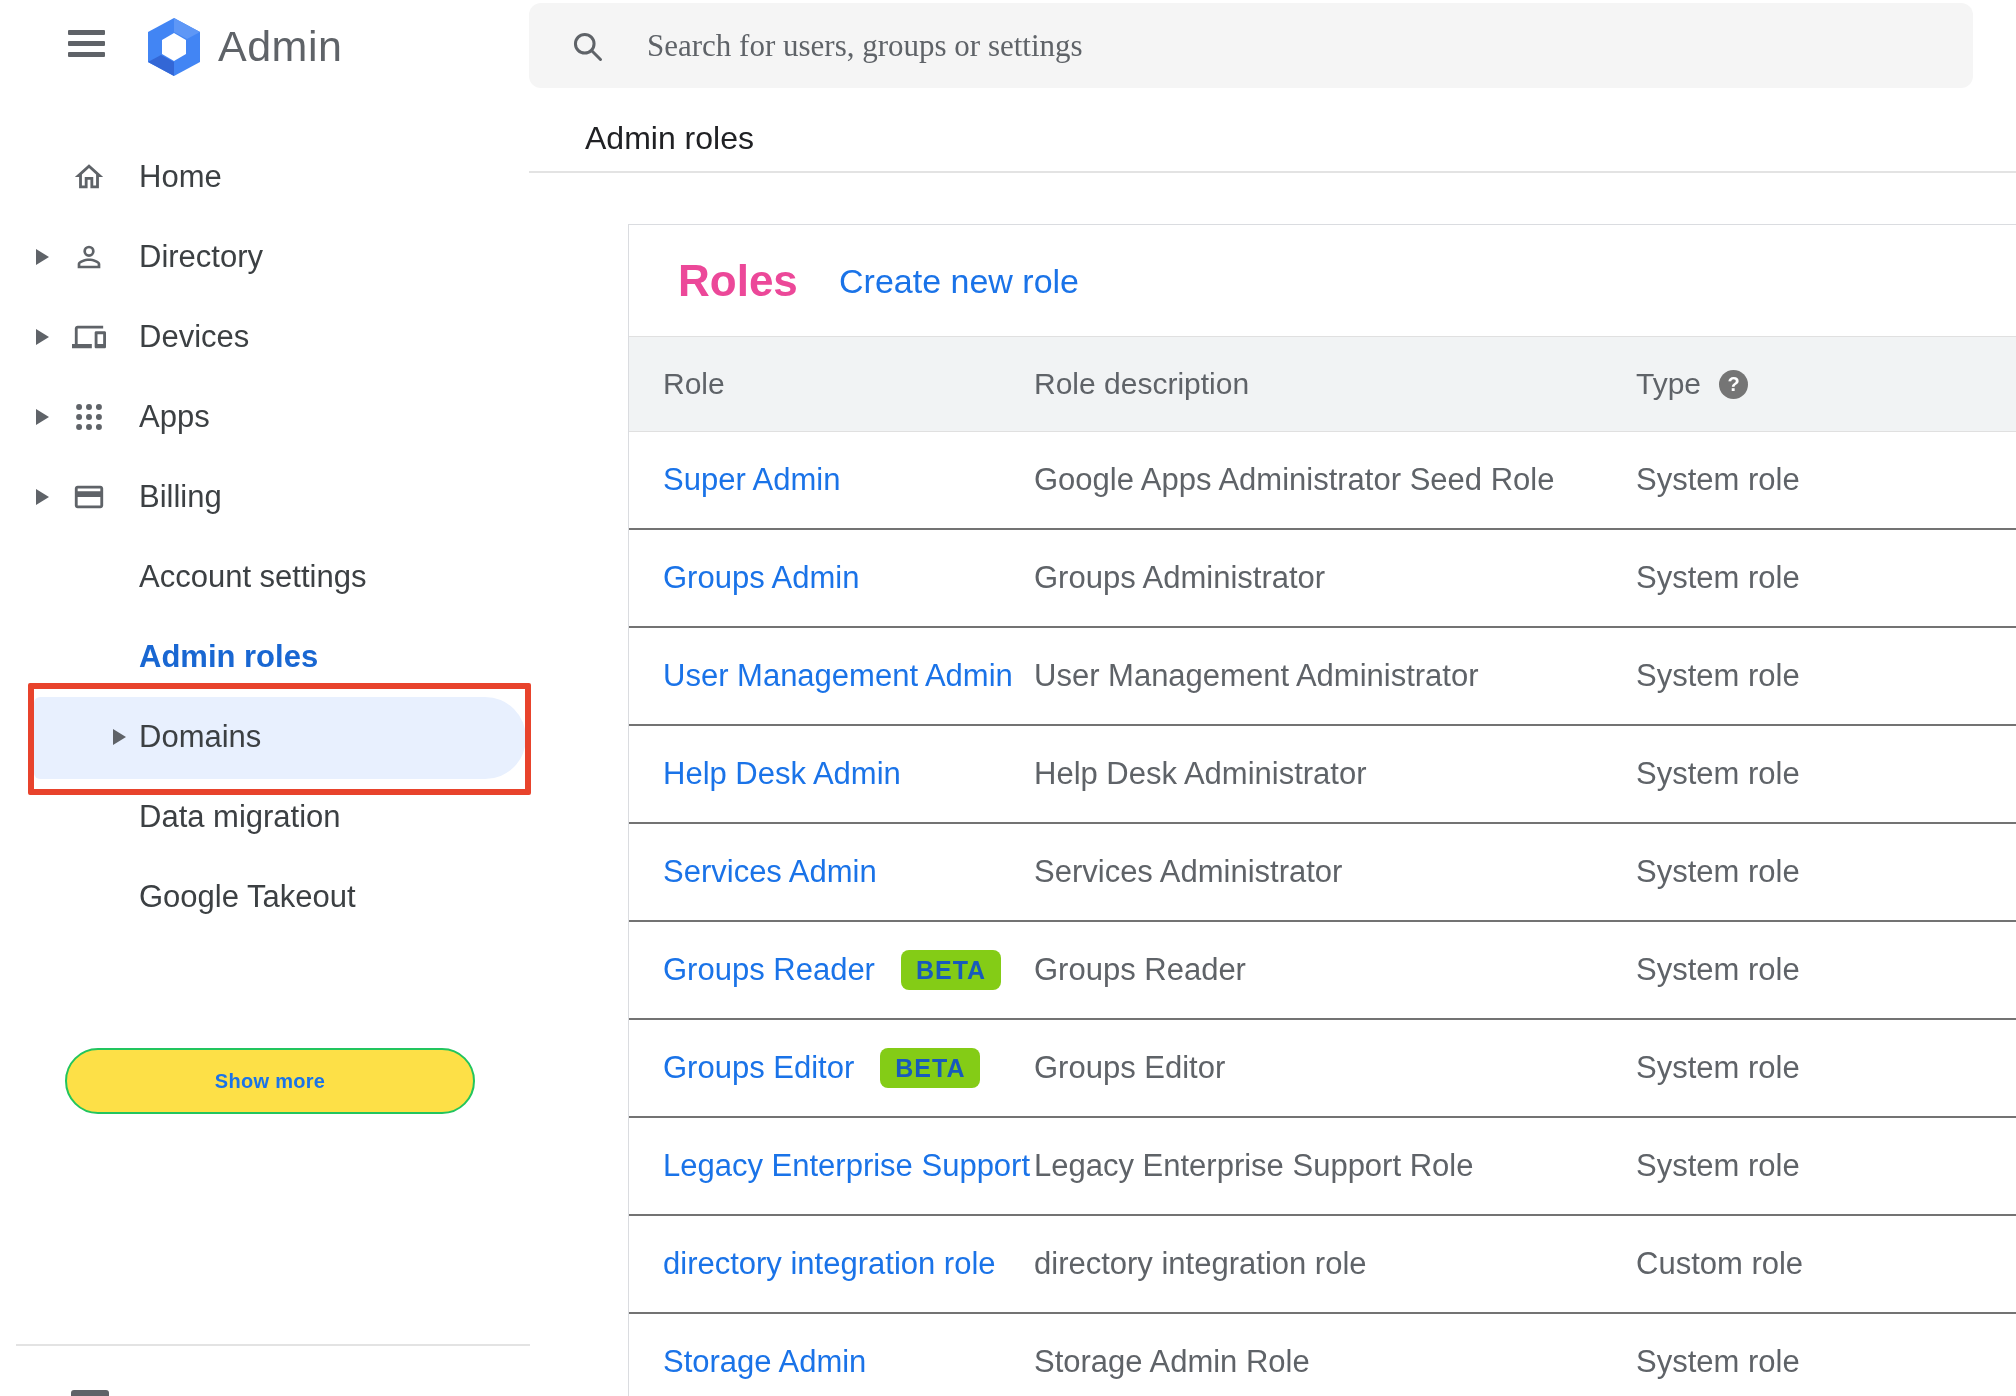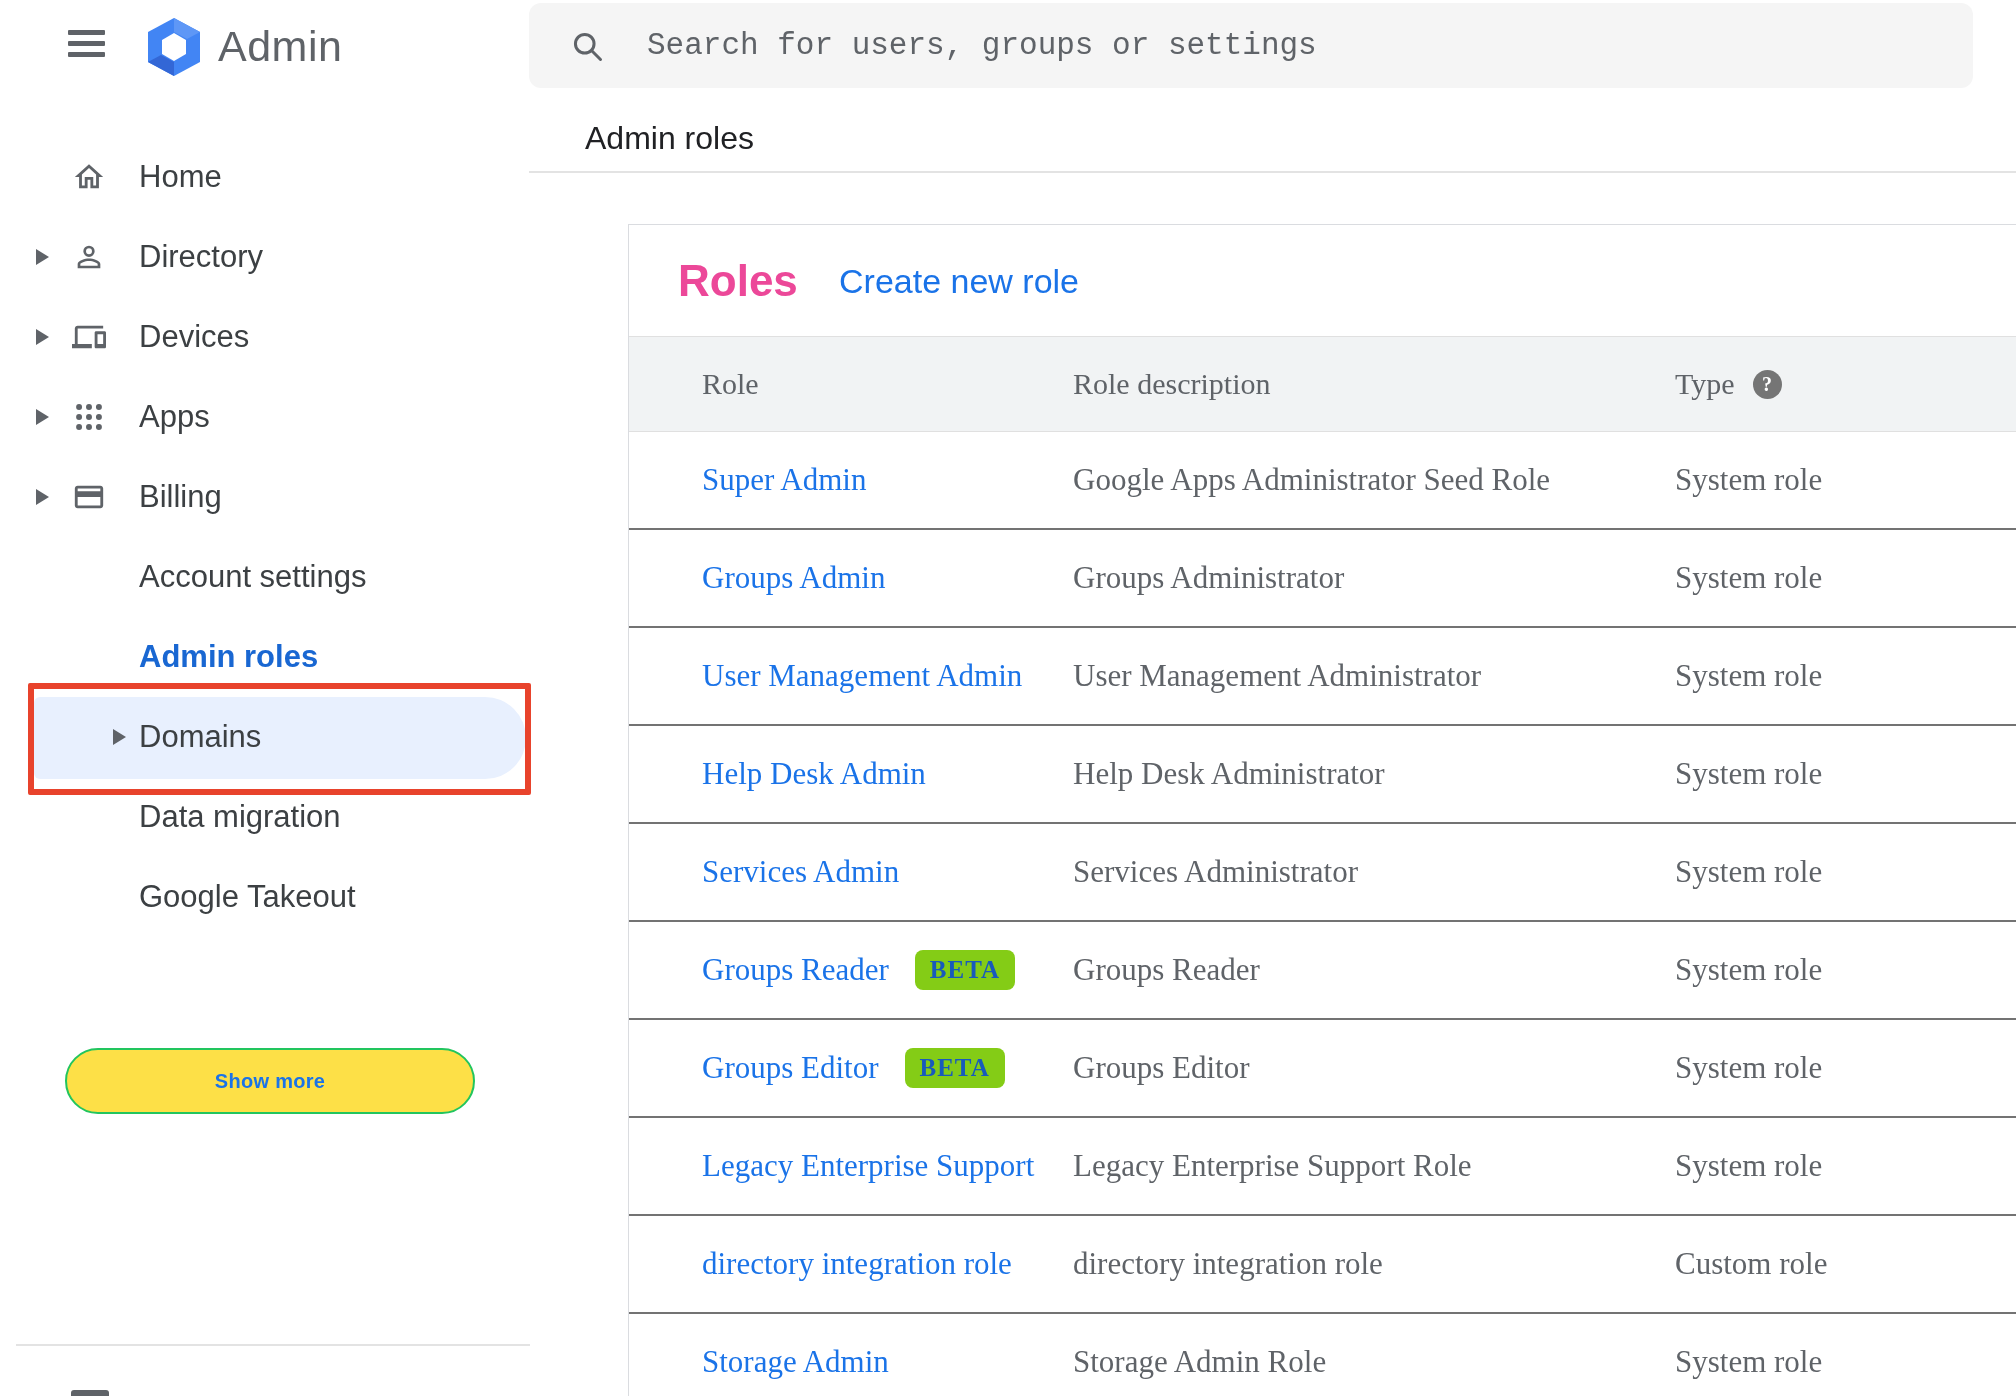--- a/index.html
+++ b/index.html
@@ -15,21 +15,21 @@
   .hamburger i:nth-child(1){top:0;} .hamburger i:nth-child(2){top:11px;} .hamburger i:nth-child(3){top:22px;}
   .logo{position:absolute;left:128px;top:17px;width:60px;height:60px;}
   .app-name{position:absolute;left:202px;top:22px;font-size:43px;color:#5f6368;letter-spacing:0.5px;}
   .search-bar{
     position:absolute;left:529px;top:3px;width:1444px;height:85px;
     background:#f5f5f5;border-radius:12px;display:flex;align-items:center;
   }
   .search-bar svg{margin-left:40px;flex:none;}
   .search-bar input{
     flex:1;margin-left:40px;margin-right:30px;border:none;outline:none;background:transparent;
-    font-family:Liberation Mono, monospace;font-size:31px;color:#202124;
+    font-family:Liberation Serif, serif;font-size:31px;color:#202124;
   }
   .search-bar input::placeholder{color:#5f6368;opacity:1;}
   .breadcrumb{position:absolute;left:585px;top:120px;font-size:32px;color:#202124;}
   .breadcrumb-divider{position:absolute;left:529px;top:171px;width:1487px;height:2px;background:#e3e3e3;}
 
   
   .sidebar{position:absolute;left:16px;top:0;width:514px;height:1396px;}
   .nav{position:absolute;left:0;top:137px;width:514px;z-index:2;}
   .nav-row{position:relative;height:80px;}
   .nav-caret{position:absolute;left:20px;top:50%;transform:translateY(-50%);width:0;height:0;}
@@ -51,21 +51,21 @@
   .partial-icon{position:absolute;left:55px;top:1390px;width:38px;height:6px;background:#5f6368;border-radius:3px 3px 0 0;}
 
   
   .card{
     position:absolute;left:628px;top:224px;width:1390px;height:1172px;
     border:1px solid #dadce0;border-bottom:none;box-sizing:border-box;background:#fff;overflow:hidden;
   }
   .card-header{position:relative;height:111px;}
   .card-title{position:absolute;left:49px;top:50%;transform:translateY(-50%);font-size:44px;font-weight:bold;color:#ec4899;}
   .create-link{position:absolute;left:210px;top:50%;transform:translateY(-50%);font-size:34px;color:#1a73e8;text-decoration:none;cursor:pointer;}
-  .grid-cols{display:grid;grid-template-columns:371px 602px 1fr;align-items:center;padding-left:73px;font-family:Liberation Serif, serif;}
+  .grid-cols{display:grid;grid-template-columns:371px 602px 1fr;align-items:center;padding-left:34px;}
   .thead{height:96px;background:#f1f3f4;border-top:1px solid #e0e0e0;border-bottom:1px solid #e0e0e0;box-sizing:border-box;}
   .th{font-size:30px;color:#5f6368;display:flex;align-items:center;}
   .help-circle{
     width:29px;height:29px;border-radius:50%;background:#757575;color:#fff;margin-left:18px;
     display:inline-flex;align-items:center;justify-content:center;font-size:20px;font-weight:bold;cursor:pointer;flex:none;
   }
   .trow{height:98px;border-bottom:2px solid #737373;box-sizing:border-box;}
   .role-cell{display:flex;align-items:center;}
   .role-link{font-size:31px;color:#1a73e8;text-decoration:none;cursor:pointer;white-space:nowrap;}
   .beta-badge{

